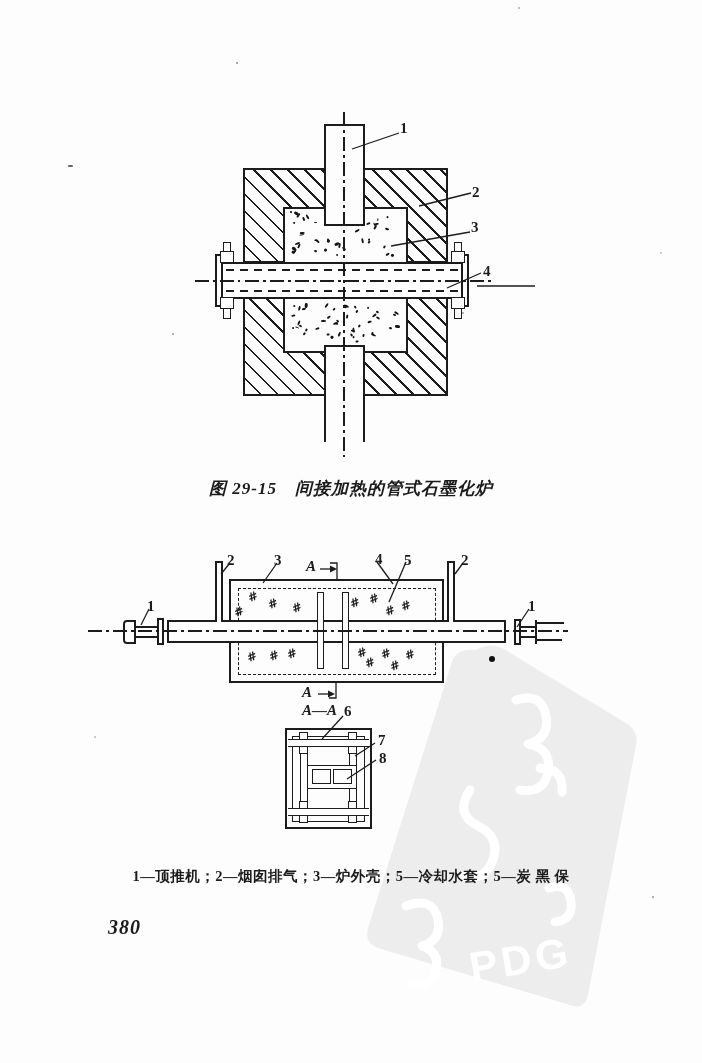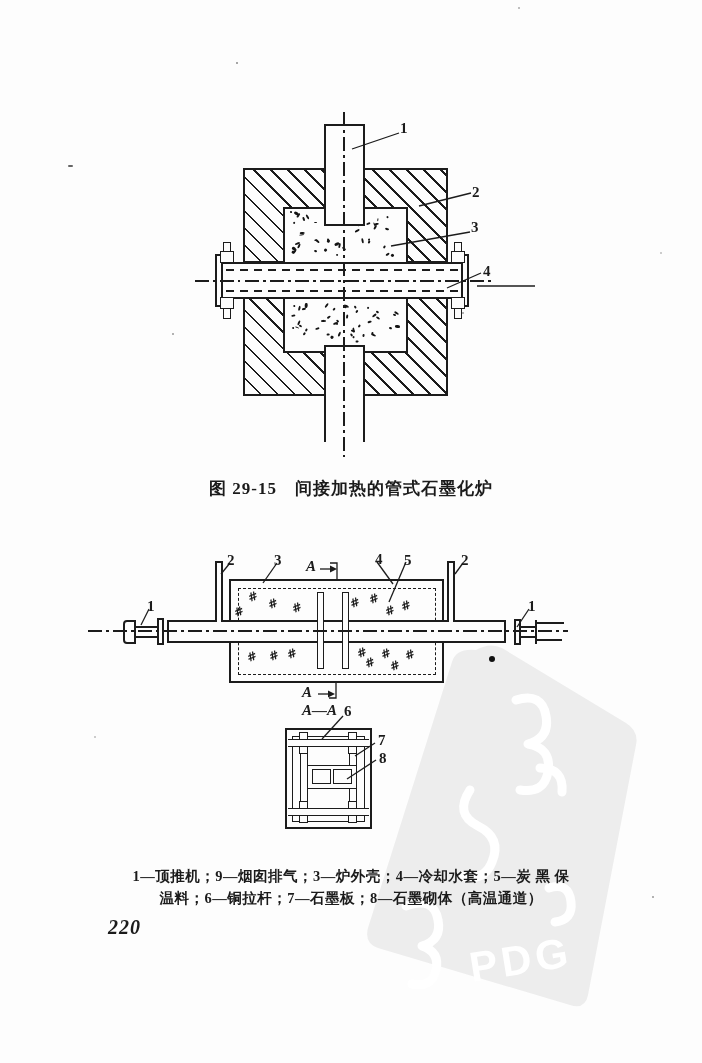--- a/index.html
+++ b/index.html
@@ -160,21 +160,21 @@
     <div class="abs wbox thin" style="left:451px;top:297px;width:14px;height:12px;z-index:8;"></div>
     <div class="abs wbox thin" style="left:454px;top:308px;width:8px;height:11px;z-index:8;"></div>
     <div class="abs dashdot-v" style="left:343px;top:112px;height:345px;"></div>
     <div class="abs dashdot-h" style="left:195px;top:280px;width:296px;"></div>
 
     <span class="callout" style="left:400px;top:120px;">1</span>
     <span class="callout" style="left:472px;top:184px;">2</span>
     <span class="callout" style="left:471px;top:219px;">3</span>
     <span class="callout" style="left:483px;top:263px;">4</span>
 
-    <div class="cap-title" style="top:477px;">图 29-15　间接加热的管式石墨化炉</div>
+    <div class="cap-title" style="top:477px;font-style:italic;">图 29-15　间接加热的管式石墨化炉</div>
   </div>
 
   <div class="grp">
     <div class="abs" style="left:229px;top:579px;width:215px;height:104px;border:2.4px solid #1c1c1c;background:#fdfdfd;z-index:1;"></div>
     <div class="abs" style="left:238px;top:588px;width:198px;height:87px;border:1.6px dashed #1c1c1c;z-index:2;"></div>
 
     <span class="hash" style="left:248px;top:590px;">#</span>
     <span class="hash" style="left:268px;top:597px;">#</span>
     <span class="hash" style="left:292px;top:601px;">#</span>
     <span class="hash" style="left:234px;top:605px;">#</span>
@@ -235,22 +235,21 @@
     <div class="abs wbox thin" style="left:348px;top:815px;width:9px;height:8px;z-index:5;"></div>
     <div class="abs wbox thin" style="left:307px;top:765px;width:50px;height:24px;z-index:6;"></div>
     <div class="abs" style="left:312px;top:769px;width:19px;height:15px;border:1.5px solid #1c1c1c;z-index:7;"></div>
     <div class="abs" style="left:333px;top:769px;width:19px;height:15px;border:1.5px solid #1c1c1c;z-index:7;"></div>
 
     <span class="callout it" style="left:302px;top:702px;">A—A</span>
     <span class="callout" style="left:344px;top:703px;">6</span>
     <span class="callout" style="left:378px;top:732px;">7</span>
     <span class="callout" style="left:379px;top:750px;">8</span>
 
-    <div class="cap-leg" style="top:867px;">1—顶推机；9—烟囱排气；3—炉外壳；4—冷却水套；5—炭 黑 保</div>
-    <div class="cap-leg" style="top:889px;">温料；6—铜拉杆；7—石墨板；8—石墨砌体（高温通道）</div>
+    <div class="cap-leg" style="top:867px;">1—顶推机；2—烟囱排气；3—炉外壳；5—冷却水套；5—炭 黑 保</div>
   </div>
 
   <svg class="overlay" width="702" height="1063" viewBox="0 0 702 1063">
     <g stroke="#1c1c1c" stroke-width="1.3" fill="none">
       <g>
         <line x1="399" y1="133" x2="352" y2="149"></line>
         <line x1="471" y1="193" x2="419" y2="206"></line>
         <line x1="470" y1="232" x2="391" y2="246"></line>
         <line x1="481" y1="273" x2="447" y2="288"></line>
         <line x1="477" y1="286" x2="535" y2="286"></line>
@@ -275,21 +274,21 @@
         <line x1="375" y1="743" x2="355" y2="756"></line>
         <line x1="376" y1="760" x2="347" y2="779"></line>
       </g>
     </g>
     <g fill="#1c1c1c">
       <polygon points="330,565.5 330,572.5 337,569"></polygon>
       <polygon points="328,690.5 328,697.5 335,694"></polygon>
     </g>
   </svg>
 
-  <div class="pagenum" style="left:108px;top:916px;">220</div>
+  <div class="pagenum" style="left:108px;top:916px;">380</div>
   <div class="dot" style="left:236px;top:62px;width:2px;height:2px;background:#888;"></div>
   <div class="dot" style="left:518px;top:7px;width:2px;height:2px;background:#aaa;"></div>
   <div class="dot" style="left:68px;top:165px;width:5px;height:2px;background:#666;border-radius:1px;"></div>
   <div class="dot" style="left:172px;top:333px;width:2px;height:2px;background:#999;"></div>
   <div class="dot" style="left:462px;top:312px;width:2px;height:2px;background:#999;"></div>
   <div class="dot" style="left:660px;top:252px;width:2px;height:2px;background:#bbb;"></div>
   <div class="dot" style="left:94px;top:736px;width:2px;height:2px;background:#bbb;"></div>
   <div class="dot" style="left:652px;top:896px;width:2px;height:2px;background:#999;"></div>
 
 </div>

